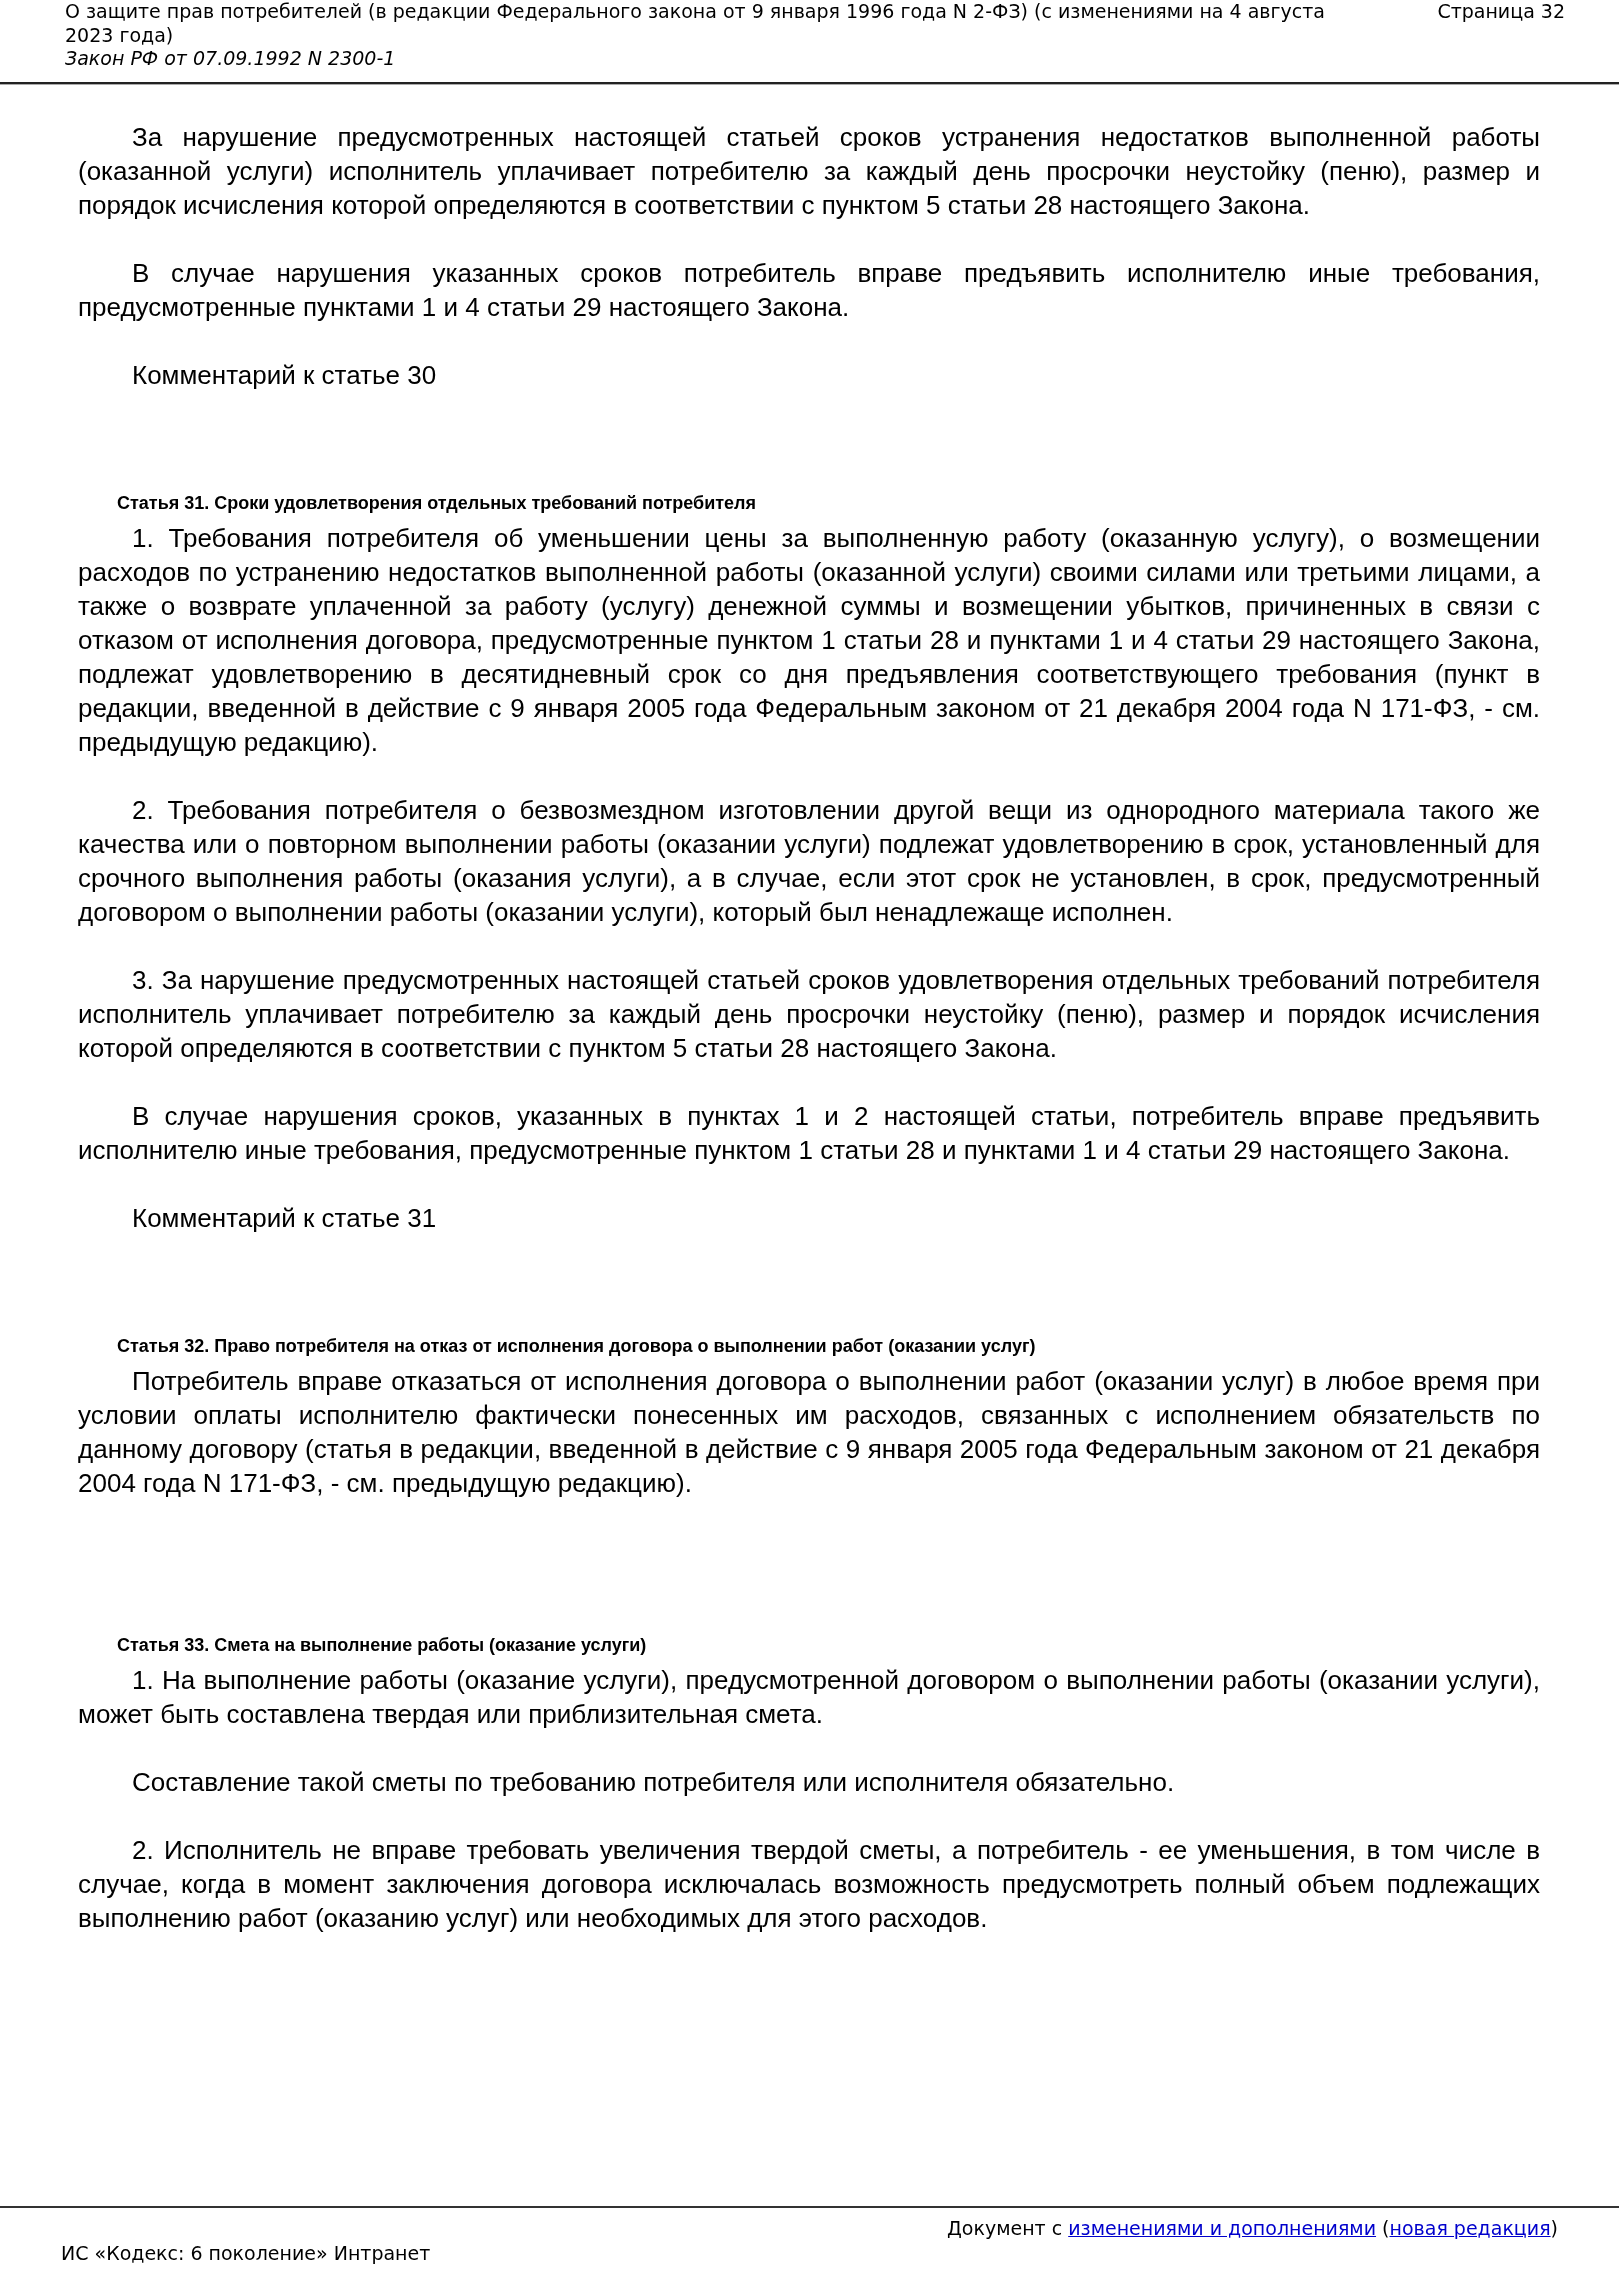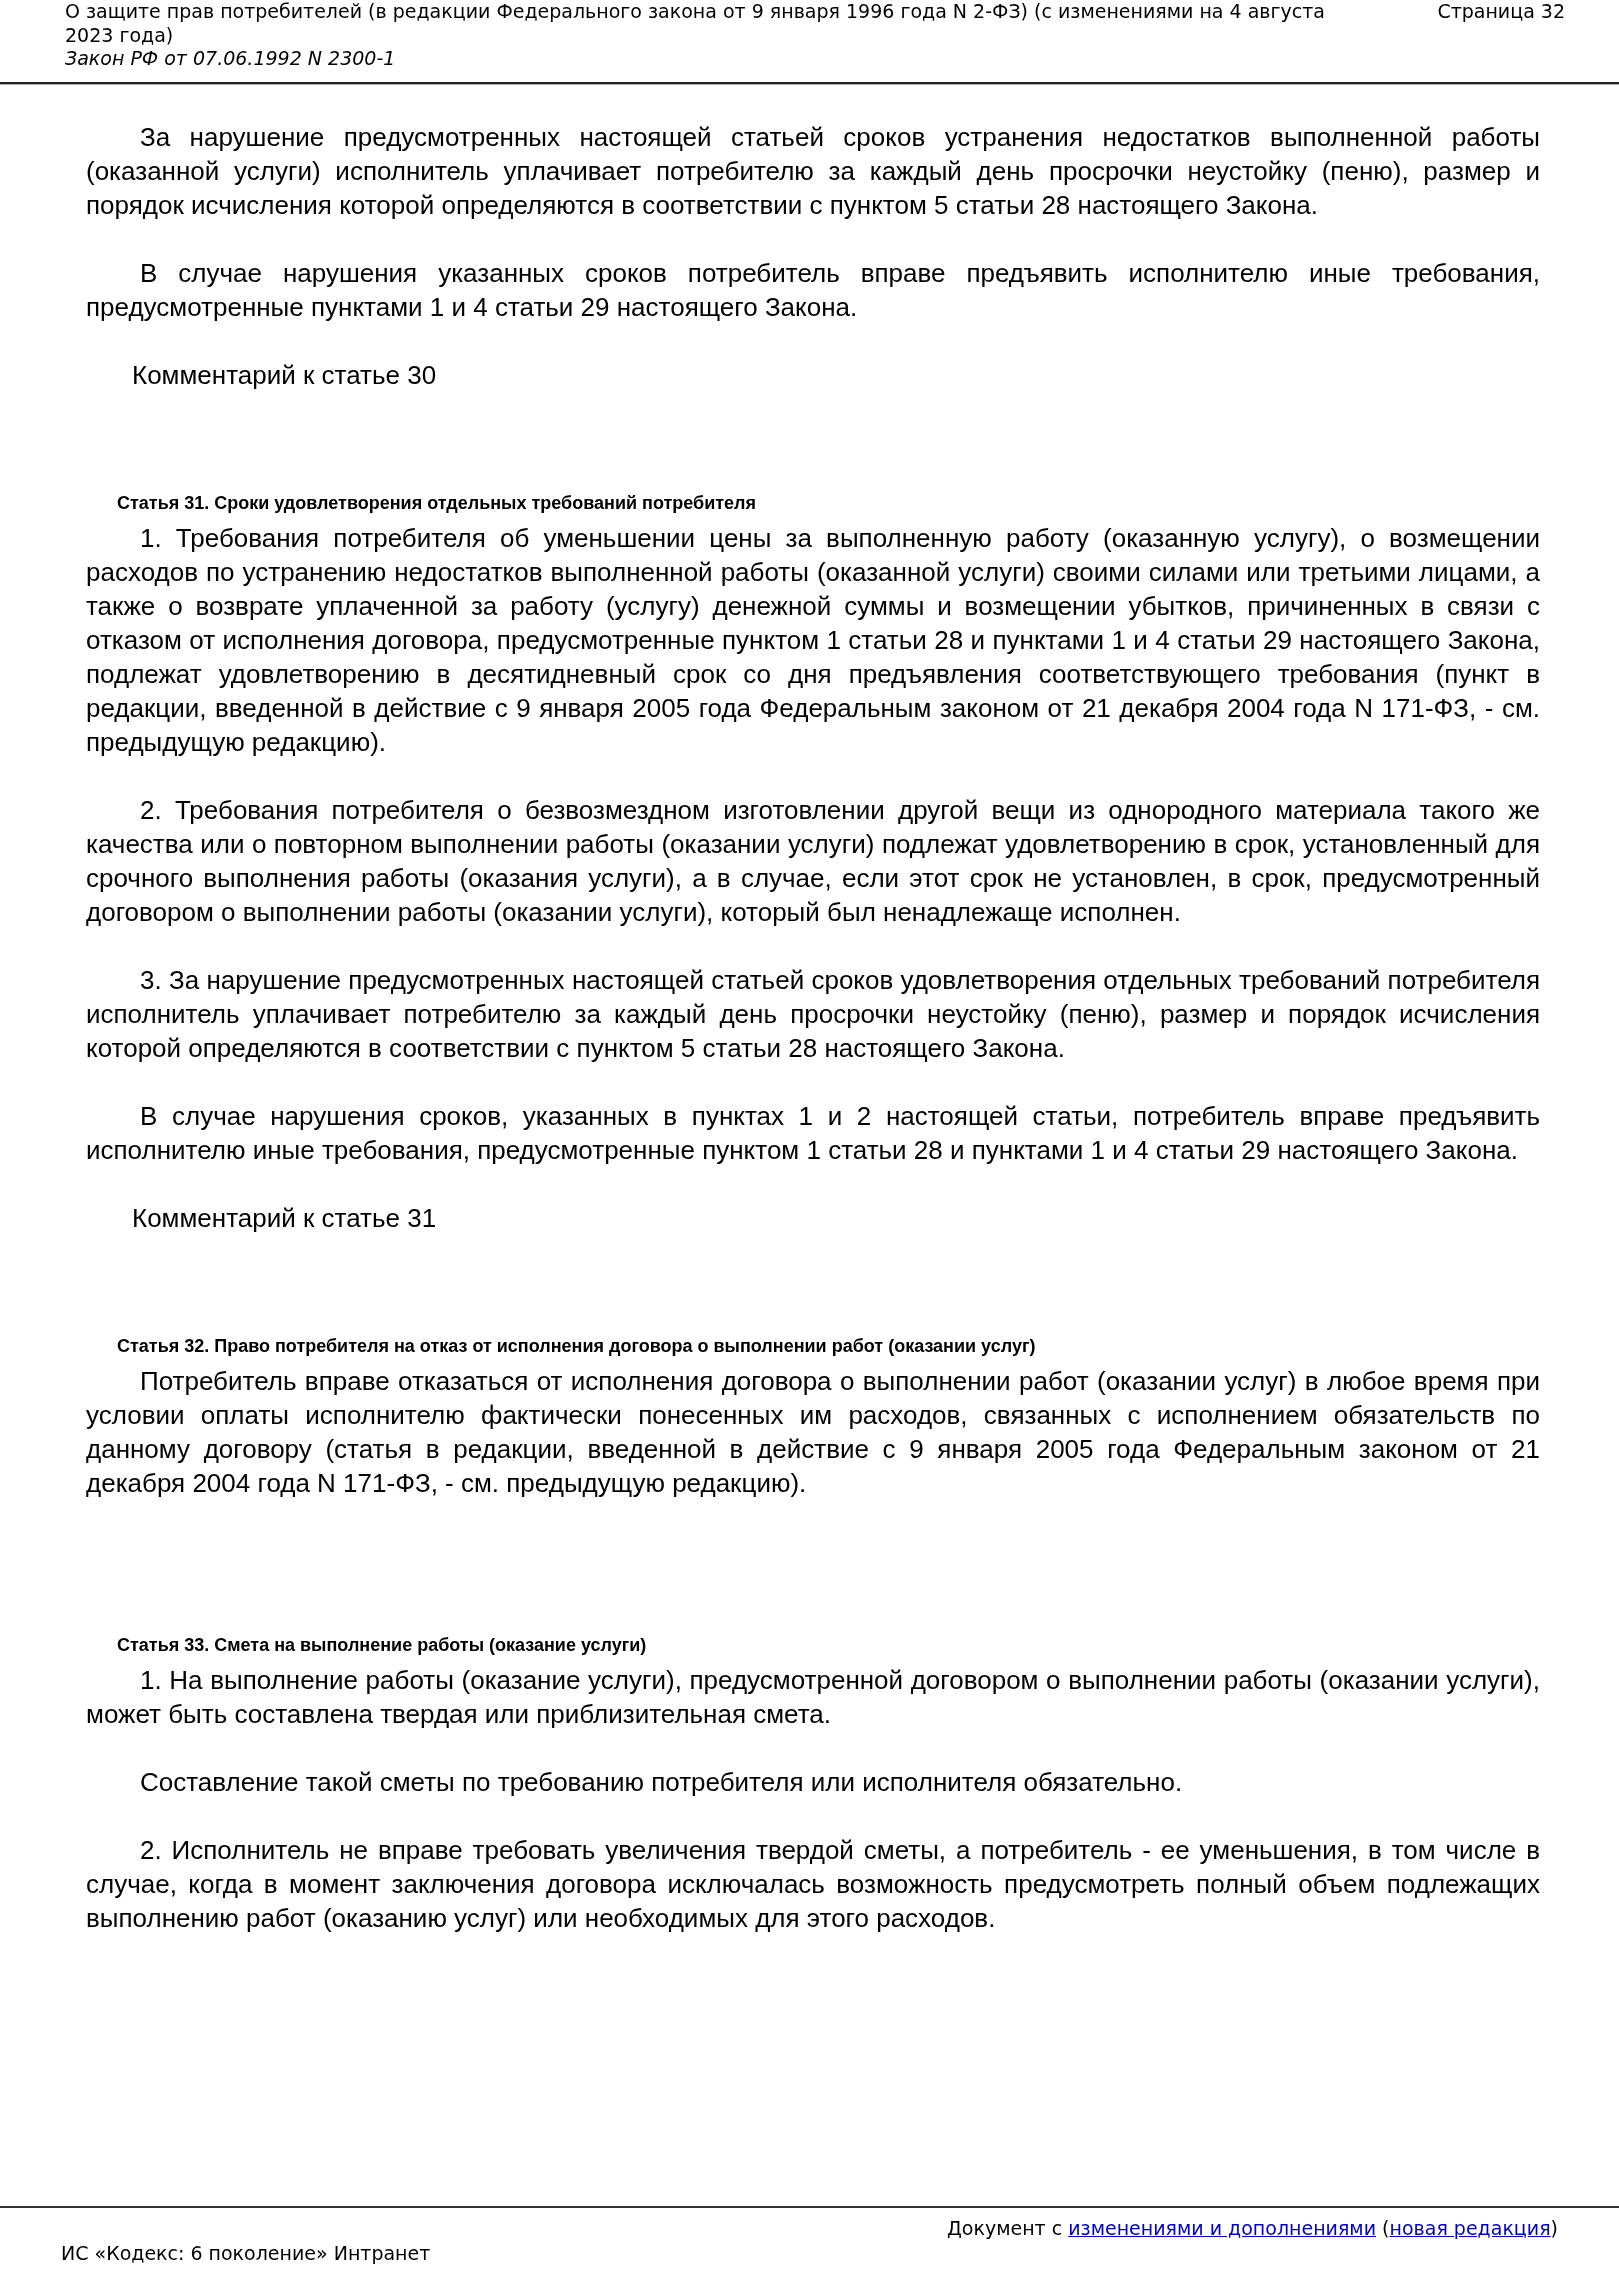--- a/index.html
+++ b/index.html
@@ -3,36 +3,36 @@
 <meta charset="utf-8">
 <style>
   html, body { margin: 0; padding: 0; background: #ffffff; }
   body { width: 1619px; height: 2292px; position: relative; overflow: hidden; color: #000; }
   .header { position: absolute; left: 65px; top: 0; width: 1500px; font-family: "DejaVu Sans", sans-serif; font-size: 19px; line-height: 23.5px; color: #000000; }
   .header .title { display: block; width: 1304px; }
   .header .page-num { position: absolute; right: 0; top: 0; }
   .header .doc-ref { display: block; font-style: italic; }
   .hr-top { position: absolute; left: 0; top: 82px; width: 1619px; height: 0; border-top: 2px solid #222; border-bottom: 1px solid #aaa; }
   .content { position: absolute; left: 78px; top: 120px; width: 1462px; font-family: "Liberation Sans", sans-serif; font-size: 26px; line-height: 34px; }
-  .p { text-align: justify; text-indent: 54px; margin: 0 0 34px 8px; }
+  .p { text-align: justify; text-indent: 54px; margin: 0 0 34px 0; }
   .comment { text-indent: 54px; margin: 0; }
   .article-title { font-weight: bold; text-align: left; font-size: 18px; line-height: 35px; margin: 0 39px 0 39px; }
   .gap-article { height: 94px; }
   .hr-bottom { position: absolute; left: 0; top: 2206px; width: 1619px; border-top: 2px solid #333; }
   .footer-right { position: absolute; right: 61px; top: 2217px; font-family: "DejaVu Sans", sans-serif; font-size: 19px; line-height: 23.5px; }
   .footer-right a { color: #0000cc; text-decoration: underline; }
   .footer-left { position: absolute; left: 61px; top: 2242px; font-family: "DejaVu Sans", sans-serif; font-size: 19px; line-height: 23.5px; }
 </style>
 </head>
 <body>
 
 <div class="header">
   <span class="title">О защите прав потребителей (в редакции Федерального закона от 9 января 1996 года N 2-ФЗ) (с изменениями на 4 августа 2023 года)</span>
   <span class="page-num">Страница 32</span>
-  <span class="doc-ref">Закон РФ от 07.06.1992 N 2300-1</span>
+  <span class="doc-ref">Закон РФ от 07.09.1992 N 2300-1</span>
 </div>
 <div class="hr-top"></div>
 
 <div class="content">
   <p class="p">За нарушение предусмотренных настоящей статьей сроков устранения недостатков выполненной работы (оказанной услуги) исполнитель уплачивает потребителю за каждый день просрочки неустойку (пеню), размер и порядок исчисления которой определяются в соответствии с пунктом 5 статьи 28 настоящего Закона.</p>
   <p class="p">В случае нарушения указанных сроков потребитель вправе предъявить исполнителю иные требования, предусмотренные пунктами 1 и 4 статьи 29 настоящего Закона.</p>
   <p class="comment">Комментарий к статье 30</p>
   <div class="gap-article"></div>
 
   <div class="article-title">Статья 31. Сроки удовлетворения отдельных требований потребителя</div>

